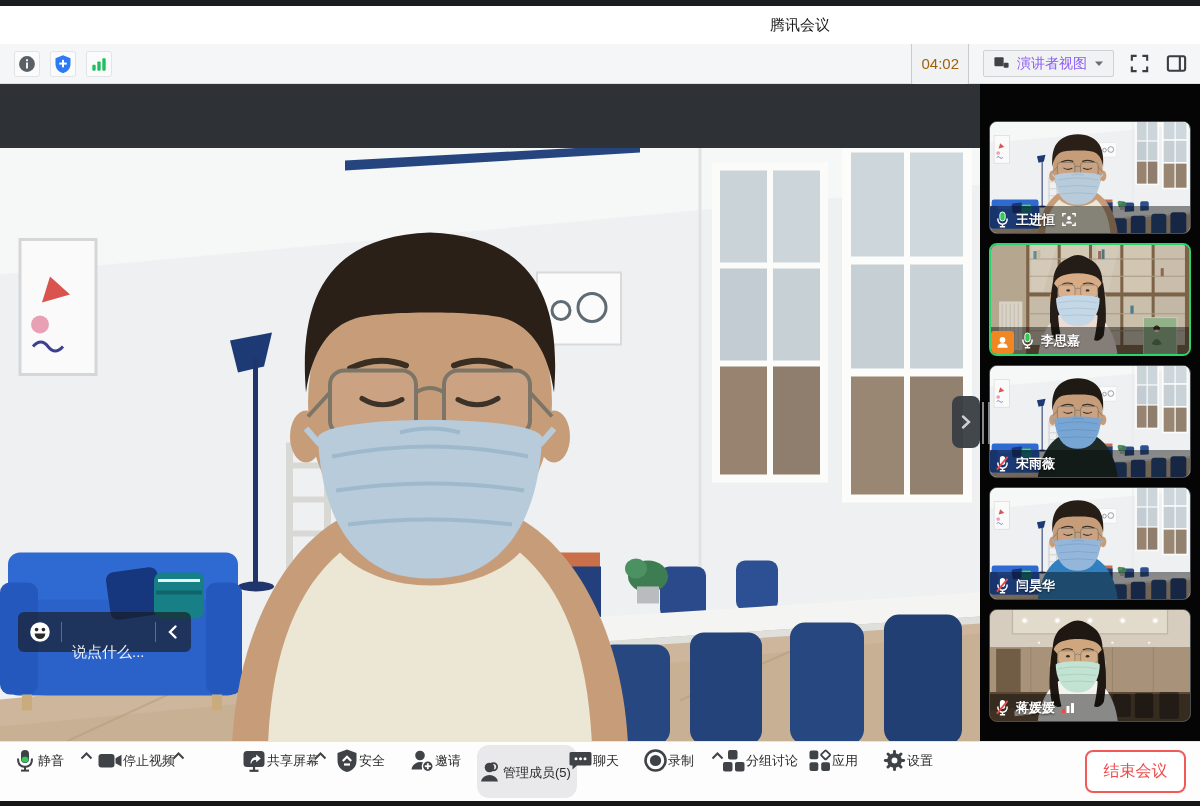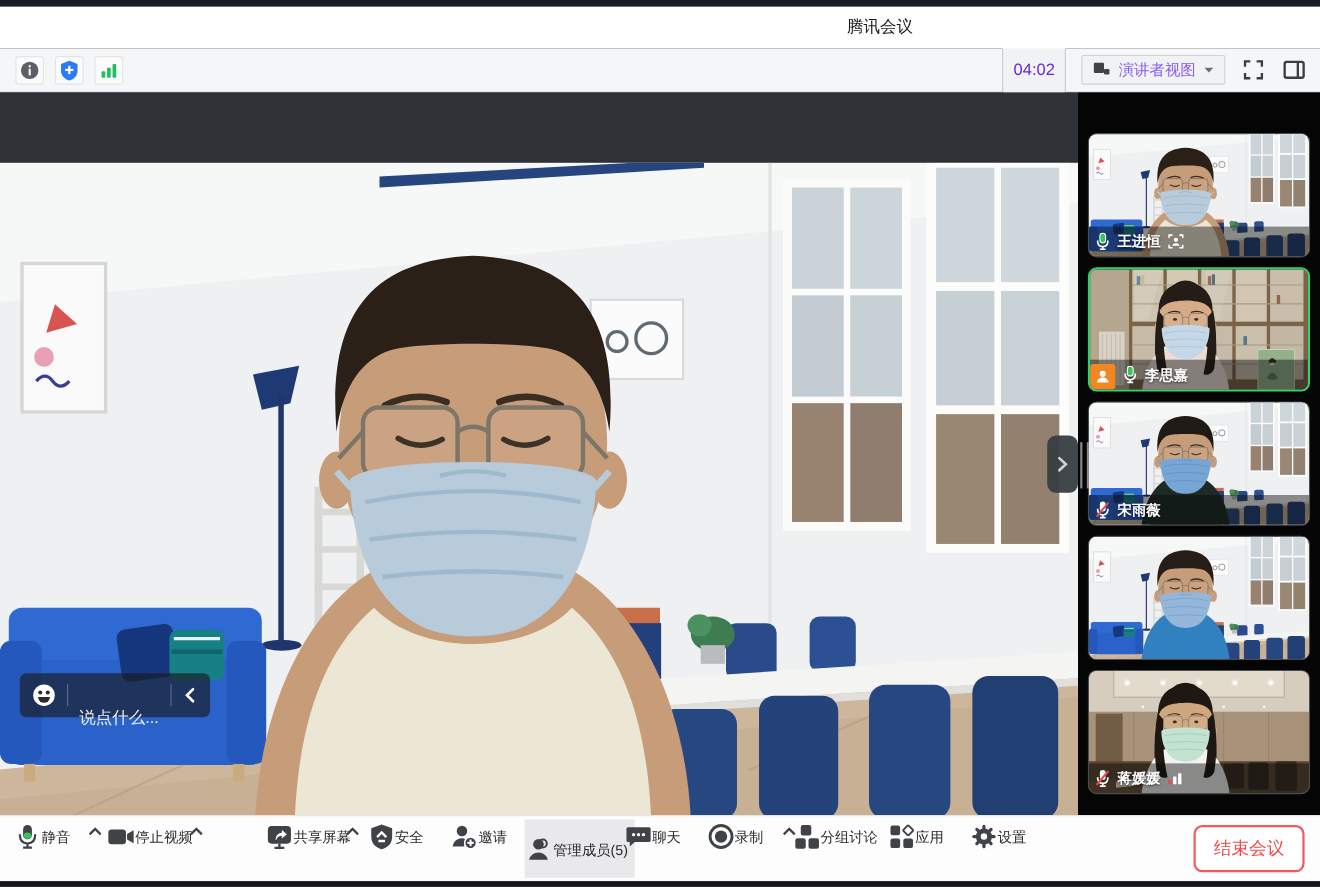--- a/index.html
+++ b/index.html
@@ -10,21 +10,21 @@
 
   
   .titlebar { position:relative; height:38px; background:#ffffff; }
   .titlebar .title { position:absolute; left:800px; top:50%; transform:translate(-50%,-50%); font-size:15px; color:#1a1a1a; }
 
   
   .toolbar { display:flex; align-items:center; height:40px; background:#f5f6f7; border-bottom:1px solid #dcdee0; padding:0 12px 0 14px; }
   .tb-left { display:flex; gap:10px; }
   .icon-box { width:26px; height:26px; background:#fbfbfc; border:1px solid #e2e4e6; border-radius:3px; display:flex; align-items:center; justify-content:center; cursor:pointer; }
   .tb-right { margin-left:auto; display:flex; align-items:center; gap:14px; }
-  .timer-box { border:1px solid #c8cacc; background:#f1f2f3; border-radius:2px; padding:12px 9px; font-size:15px; color:#6d28d9; }
+  .timer-box { border:1px solid #c8cacc; background:#f1f2f3; border-radius:2px; padding:12px 9px; font-size:15px; color:#a16207; }
   .view-btn { display:flex; align-items:center; gap:7px; height:27px; padding:0 9px; background:#f1f2f3; border:1px solid #cfd1d4; border-radius:2px; font-size:14px; color:#8b5cf6; cursor:pointer; }
   .plain-icon { display:flex; align-items:center; justify-content:center; cursor:pointer; }
 
   
   .stage { position:relative; display:flex; width:1200px; height:657px; }
   .main-area { position:relative; width:980px; height:657px; background:#2e3237; }
   .video-main { position:absolute; left:0; top:64px; width:980px; height:593px; overflow:hidden; background:#9aa0a4; }
   .video-main svg.scene { display:block; width:980px; height:593px; }
 
   
@@ -44,21 +44,21 @@
   .strip { position:absolute; left:0; right:0; bottom:0; height:27px; background:rgba(8,8,8,.45); display:flex; align-items:center; gap:6px; padding-left:5px; }
   .strip .pname { font-size:13px; color:#fff; text-shadow:0 1px 2px rgba(0,0,0,.6); white-space:nowrap; }
   .host-badge { width:23px; height:23px; background:#f08723; border-radius:3px; display:flex; align-items:center; justify-content:center; flex:none; margin-left:-5px; align-self:flex-end; }
   .mini-icon { display:flex; align-items:center; flex:none; }
 
   
   .bottombar { position:relative; height:60px; background:#fdfdfe; border-top:1px solid #e5e5e6; }
   .tb-item { position:absolute; top:0; display:flex; flex-direction:row; align-items:center; padding-top:5px; cursor:pointer; }
   .tb-item .ico { height:27px; display:flex; align-items:center; justify-content:center; }
   .tb-item .lbl { margin-top:1px; font-size:13px; color:#2b2b2b; white-space:nowrap; }
-  .tb-item.active { background:#e9e9eb; border-radius:0; height:53px; top:3px; padding-top:2px; }
+  .tb-item.active { background:#e9e9eb; border-radius:12px; height:53px; top:3px; padding-top:2px; }
   .tb-chev { position:absolute; top:10px; cursor:pointer; display:flex; }
   .end-btn { position:absolute; right:14px; top:8px; width:101px; height:43px; background:#fff; border:2px solid #f25a5a; border-radius:8px; color:#f04a4a; font-size:16px; cursor:pointer; font-family:inherit; }
 
   
   .p1 { --skin:#c79d79; --hair:#2a2018; --mask:#b7cbdb; --maskline:#9fb9cc; --shirt:#ece6d4; --shoulders:#c79d79; }
   .p2 { --skin:#d6ab85; --hair:#241c16; --mask:#c3d7e6; --maskline:#aac3d6; --shirt:#ecdcd4; --shoulders:#ecdcd4; }
   .p3 { --skin:#c79d79; --hair:#201a14; --mask:#78a6d4; --maskline:#6694c2; --shirt:#1d2a25; --shoulders:#1d2a25; }
   .p4 { --skin:#c79d79; --hair:#261e16; --mask:#93b6da; --maskline:#7fa4ca; --shirt:#3180bf; --shoulders:#3180bf; }
   .p5 { --skin:#d0a67f; --hair:#1f1812; --mask:#c2e2d2; --maskline:#a8cdbc; --shirt:#f3f2ef; --shoulders:#f3f2ef; }
 </style>
@@ -464,20 +464,32 @@
           </span>
           <span class="pname">宋雨薇</span>
         </div>
       </div>
 
       <div class="thumb">
         <svg class="scene" viewBox="0 0 980 600" preserveAspectRatio="xMidYMid slice">
             <use href="#room-a"></use>
             <use href="#person-short" class="p4"></use>
           </svg>
+        <div class="strip">
+          <span class="mini-icon">
+            <svg width="15" height="17" viewBox="0 0 16 18">
+                <rect x="5.2" y="1" width="5.6" height="9.5" rx="2.8" fill="#fff"></rect>
+                <path d="M3,8 C3,12.2 4.8,14 8,14 C11.2,14 13,12.2 13,8" fill="none" stroke="#fff" stroke-width="1.6"></path>
+                <line x1="8" y1="14" x2="8" y2="16.2" stroke="#fff" stroke-width="1.6"></line>
+                <line x1="5.2" y1="16.6" x2="10.8" y2="16.6" stroke="#fff" stroke-width="1.6"></line>
+                <line x1="2" y1="15.5" x2="13.5" y2="2" stroke="#e84b4b" stroke-width="2"></line>
+              </svg>
+          </span>
+          <span class="pname">闫昊华</span>
+        </div>
       </div>
 
       <div class="thumb">
         <svg class="scene" viewBox="0 0 980 600" preserveAspectRatio="xMidYMid slice">
             <use href="#room-c"></use>
             <use href="#person-long" class="p5"></use>
           </svg>
         <div class="strip">
           <span class="mini-icon">
             <svg width="15" height="17" viewBox="0 0 16 18">

